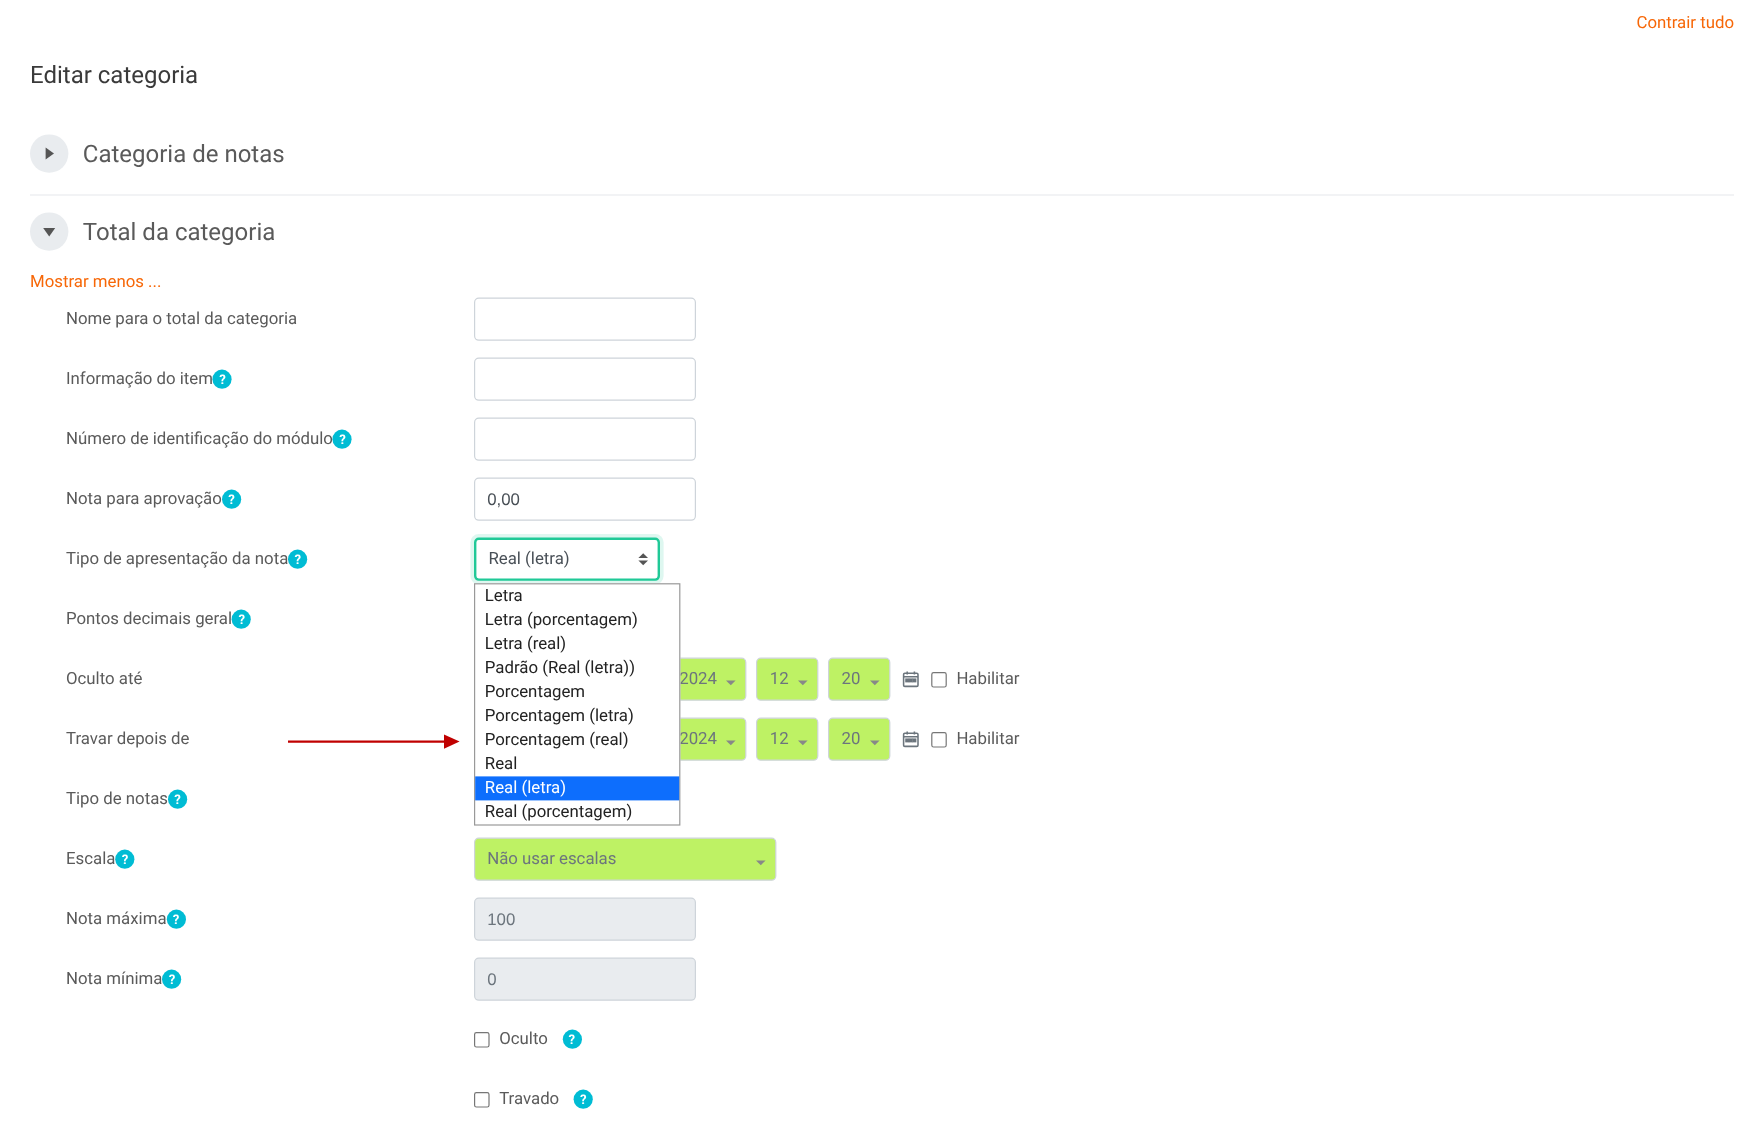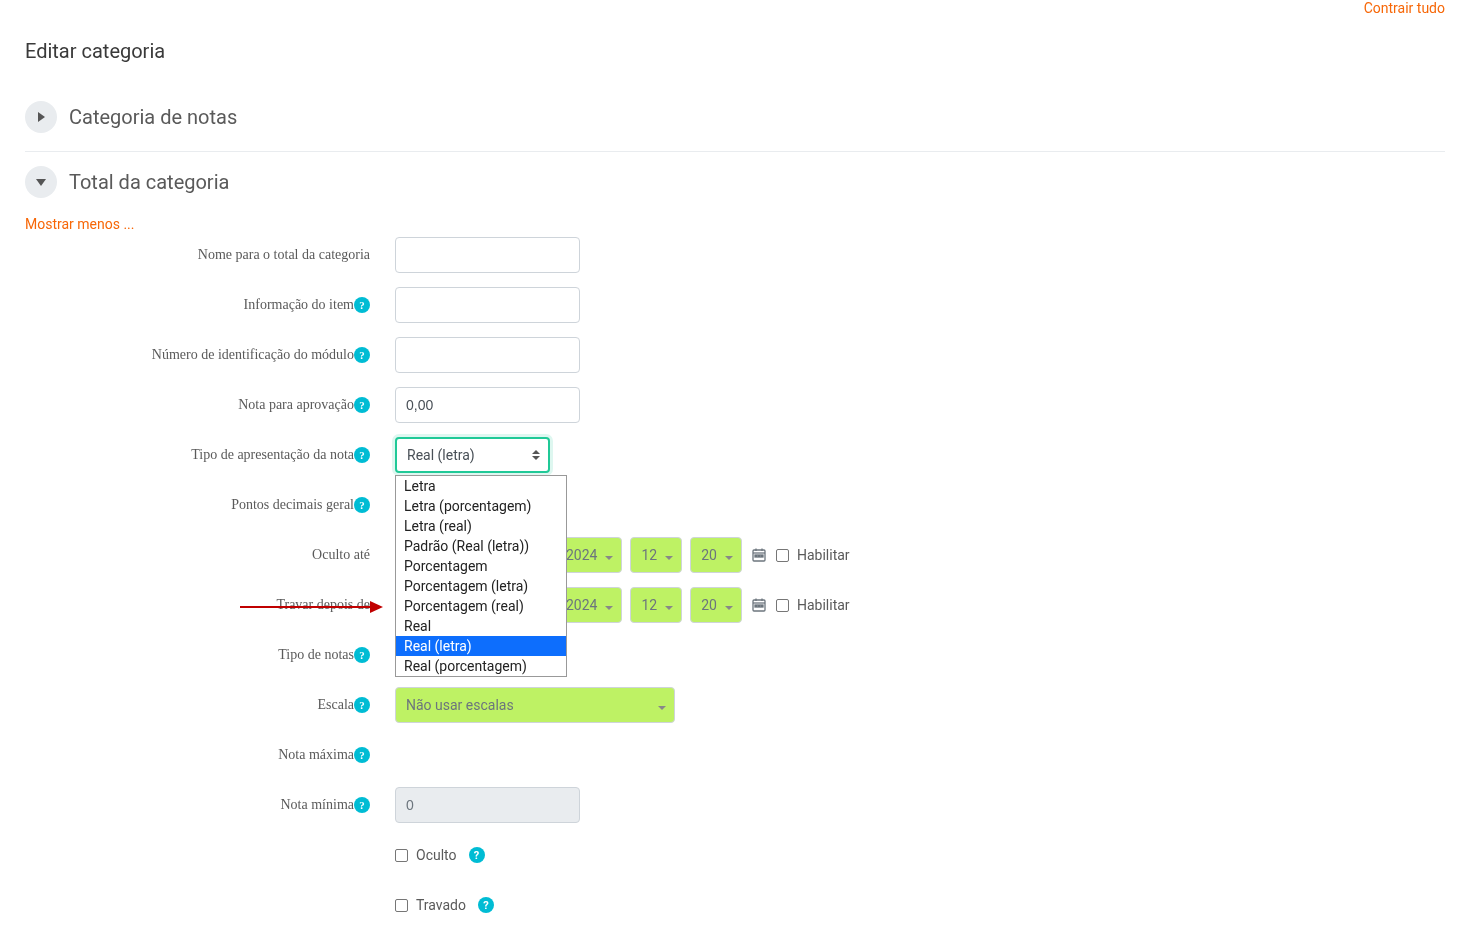--- a/index.html
+++ b/index.html
@@ -18,20 +18,21 @@
     }
     .top-row {
       display: flex;
       justify-content: flex-end;
     }
     .contrair {
       color: #f76707;
       font-size: 14px;
       margin-bottom: 8px;
       cursor: pointer;
+      margin-top: 11px;
     }
     .section-row {
       display: flex;
       align-items: center;
       gap: 12px;
       padding: 8px 0 18px 0;
       border-bottom: 1px solid #e9ecef;
       margin-bottom: 6px;
     }
     .section-row.open-row { border-bottom: none; margin-bottom: 0; }
@@ -63,23 +64,22 @@
       display: flex;
       align-items: center;
       min-height: 46px;
       margin-bottom: 4px;
     }
     .label-col {
       width: 355px;
       padding-left: 30px;
       display: flex;
       align-items: center;
-      justify-content: flex-end;
+      justify-content: flex-start;
       padding-right: 10px;
-      font-family: Liberation Serif, serif;
     }
     .label-col .label-text { color: #5a5a5a; }
     .help-icon {
       width: 16px;
       height: 16px;
       border-radius: 50%;
       background: #00bcd4;
       color: #fff;
       font-size: 11px;
       font-weight: 700;
@@ -128,21 +128,21 @@
       right: 8px;
       top: 50%;
       transform: translateY(-50%);
       display: flex;
       flex-direction: column;
       line-height: 0;
       gap: 2px;
     }
     .caret-up { border-style: solid; border-width: 0 4px 4px 4px; border-color: transparent transparent #555 transparent; }
     .caret-down { border-style: solid; border-width: 4px 4px 0 4px; border-color: #555 transparent transparent transparent; }
-    .wide-select { width: 280px; padding: 0 28px 0 10px; height:36px; }
+    .wide-select { width: 252px; padding: 0 28px 0 10px; height:36px; }
     .medium-select { width: 155px; }
     .cal-icon {
       width: 18px;
       height: 18px;
       display: inline-flex;
       align-items: center;
       justify-content: center;
       color: #6c757d;
     }
     .checkbox {
@@ -419,20 +419,23 @@
     </div>
   </div>
 </div>
 
 
 <div class="form-row">
   <div class="label-col">
     <span class="label-text">Nota máxima</span>
     <span class="help-icon">?</span>
   </div>
+  <div class="control-col">
+    <input class="text-input" disabled="" value="100" style="">
+  </div>
 </div>
 
 
 <div class="form-row">
   <div class="label-col">
     <span class="label-text">Nota mínima</span>
     <span class="help-icon">?</span>
   </div>
   <div class="control-col">
     <input class="text-input" disabled="" value="0" style="">

